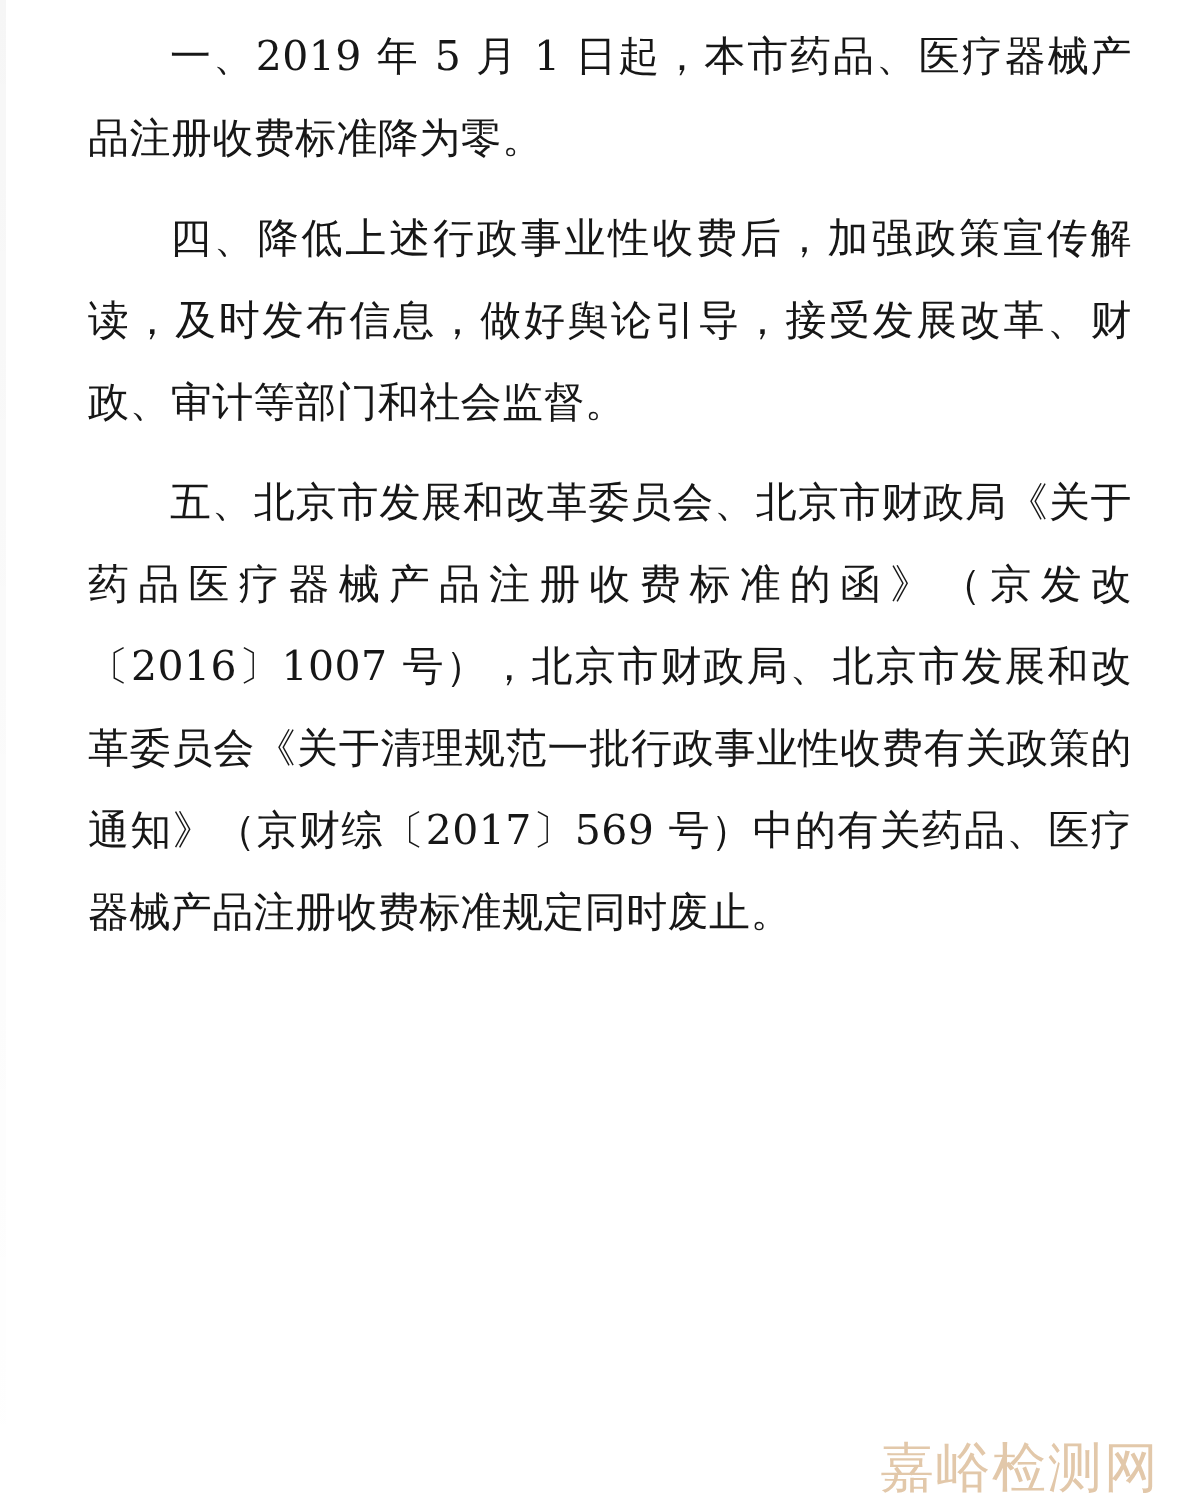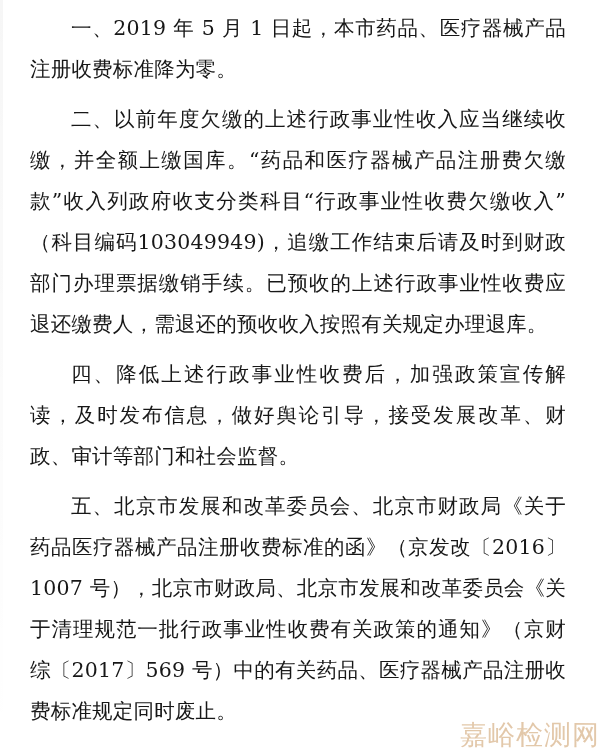--- a/index.html
+++ b/index.html
@@ -13,40 +13,40 @@
     font-family: "DejaVu Serif", "Liberation Serif", serif;
     color: #1a1a1a;
     overflow: hidden;
     position: relative;
   }
   .page {
     position: relative;
     width: 600px;
     height: 754px;
     box-sizing: border-box;
-    padding: 8px 34px 0 30px;
+    padding: 8px 34px 0 44px;
   }
   .para {
     font-size: 20.5px;
     line-height: 41px;
     text-align: justify;
     text-justify: inter-ideograph;
     text-indent: 2em;
     margin: 0 0 9px 0;
     letter-spacing: 0.2px;
     color: #171717;
     font-weight: 500;
   }
   .para.tight {
     margin-bottom: 6px;
   }
   
   .watermark {
     position: absolute;
-    right: 0;
+    right: 20px;
     bottom: 4px;
     text-align: right;
     pointer-events: none;
     user-select: none;
   }
   .wm-main {
     font-family: "DejaVu Serif", "Liberation Serif", serif;
     font-size: 27px;
     color: #d8b38a;
     opacity: 0.72;
@@ -74,20 +74,19 @@
     background: linear-gradient(to bottom, rgba(0,0,0,0.035), rgba(0,0,0,0.0));
   }
 </style>
 </head>
 <body>
 
 <div class="page">
   <div class="scan-edge"></div>
 
   <p class="para">一、2019 年 5 月 1 日起，本市药品、医疗器械产品注册收费标准降为零。</p>
-  <p class="para">二、以前年度欠缴的上述行政事业性收入应当继续收缴，并全额上缴国库。“药品和医疗器械产品注册费欠缴款”收入列政府收支分类科目“行政事业性收费欠缴收入”（科目编码103049949)，追缴工作结束后请及时到财政部门办理票据缴销手续。已预收的上述行政事业性收费应退还缴费人，需退还的预收收入按照有关规定办理退库。</p>
   <p class="para">四、降低上述行政事业性收费后，加强政策宣传解读，及时发布信息，做好舆论引导，接受发展改革、财政、审计等部门和社会监督。</p>
   <p class="para tight">五、北京市发展和改革委员会、北京市财政局《关于药品医疗器械产品注册收费标准的函》（京发改〔2016〕1007 号），北京市财政局、北京市发展和改革委员会《关于清理规范一批行政事业性收费有关政策的通知》（京财综〔2017〕569 号）中的有关药品、医疗器械产品注册收费标准规定同时废止。</p>
 
   <div class="watermark">
     <div class="wm-main">嘉峪检测网</div>
   </div>
 </div>
 
 </body></html>

